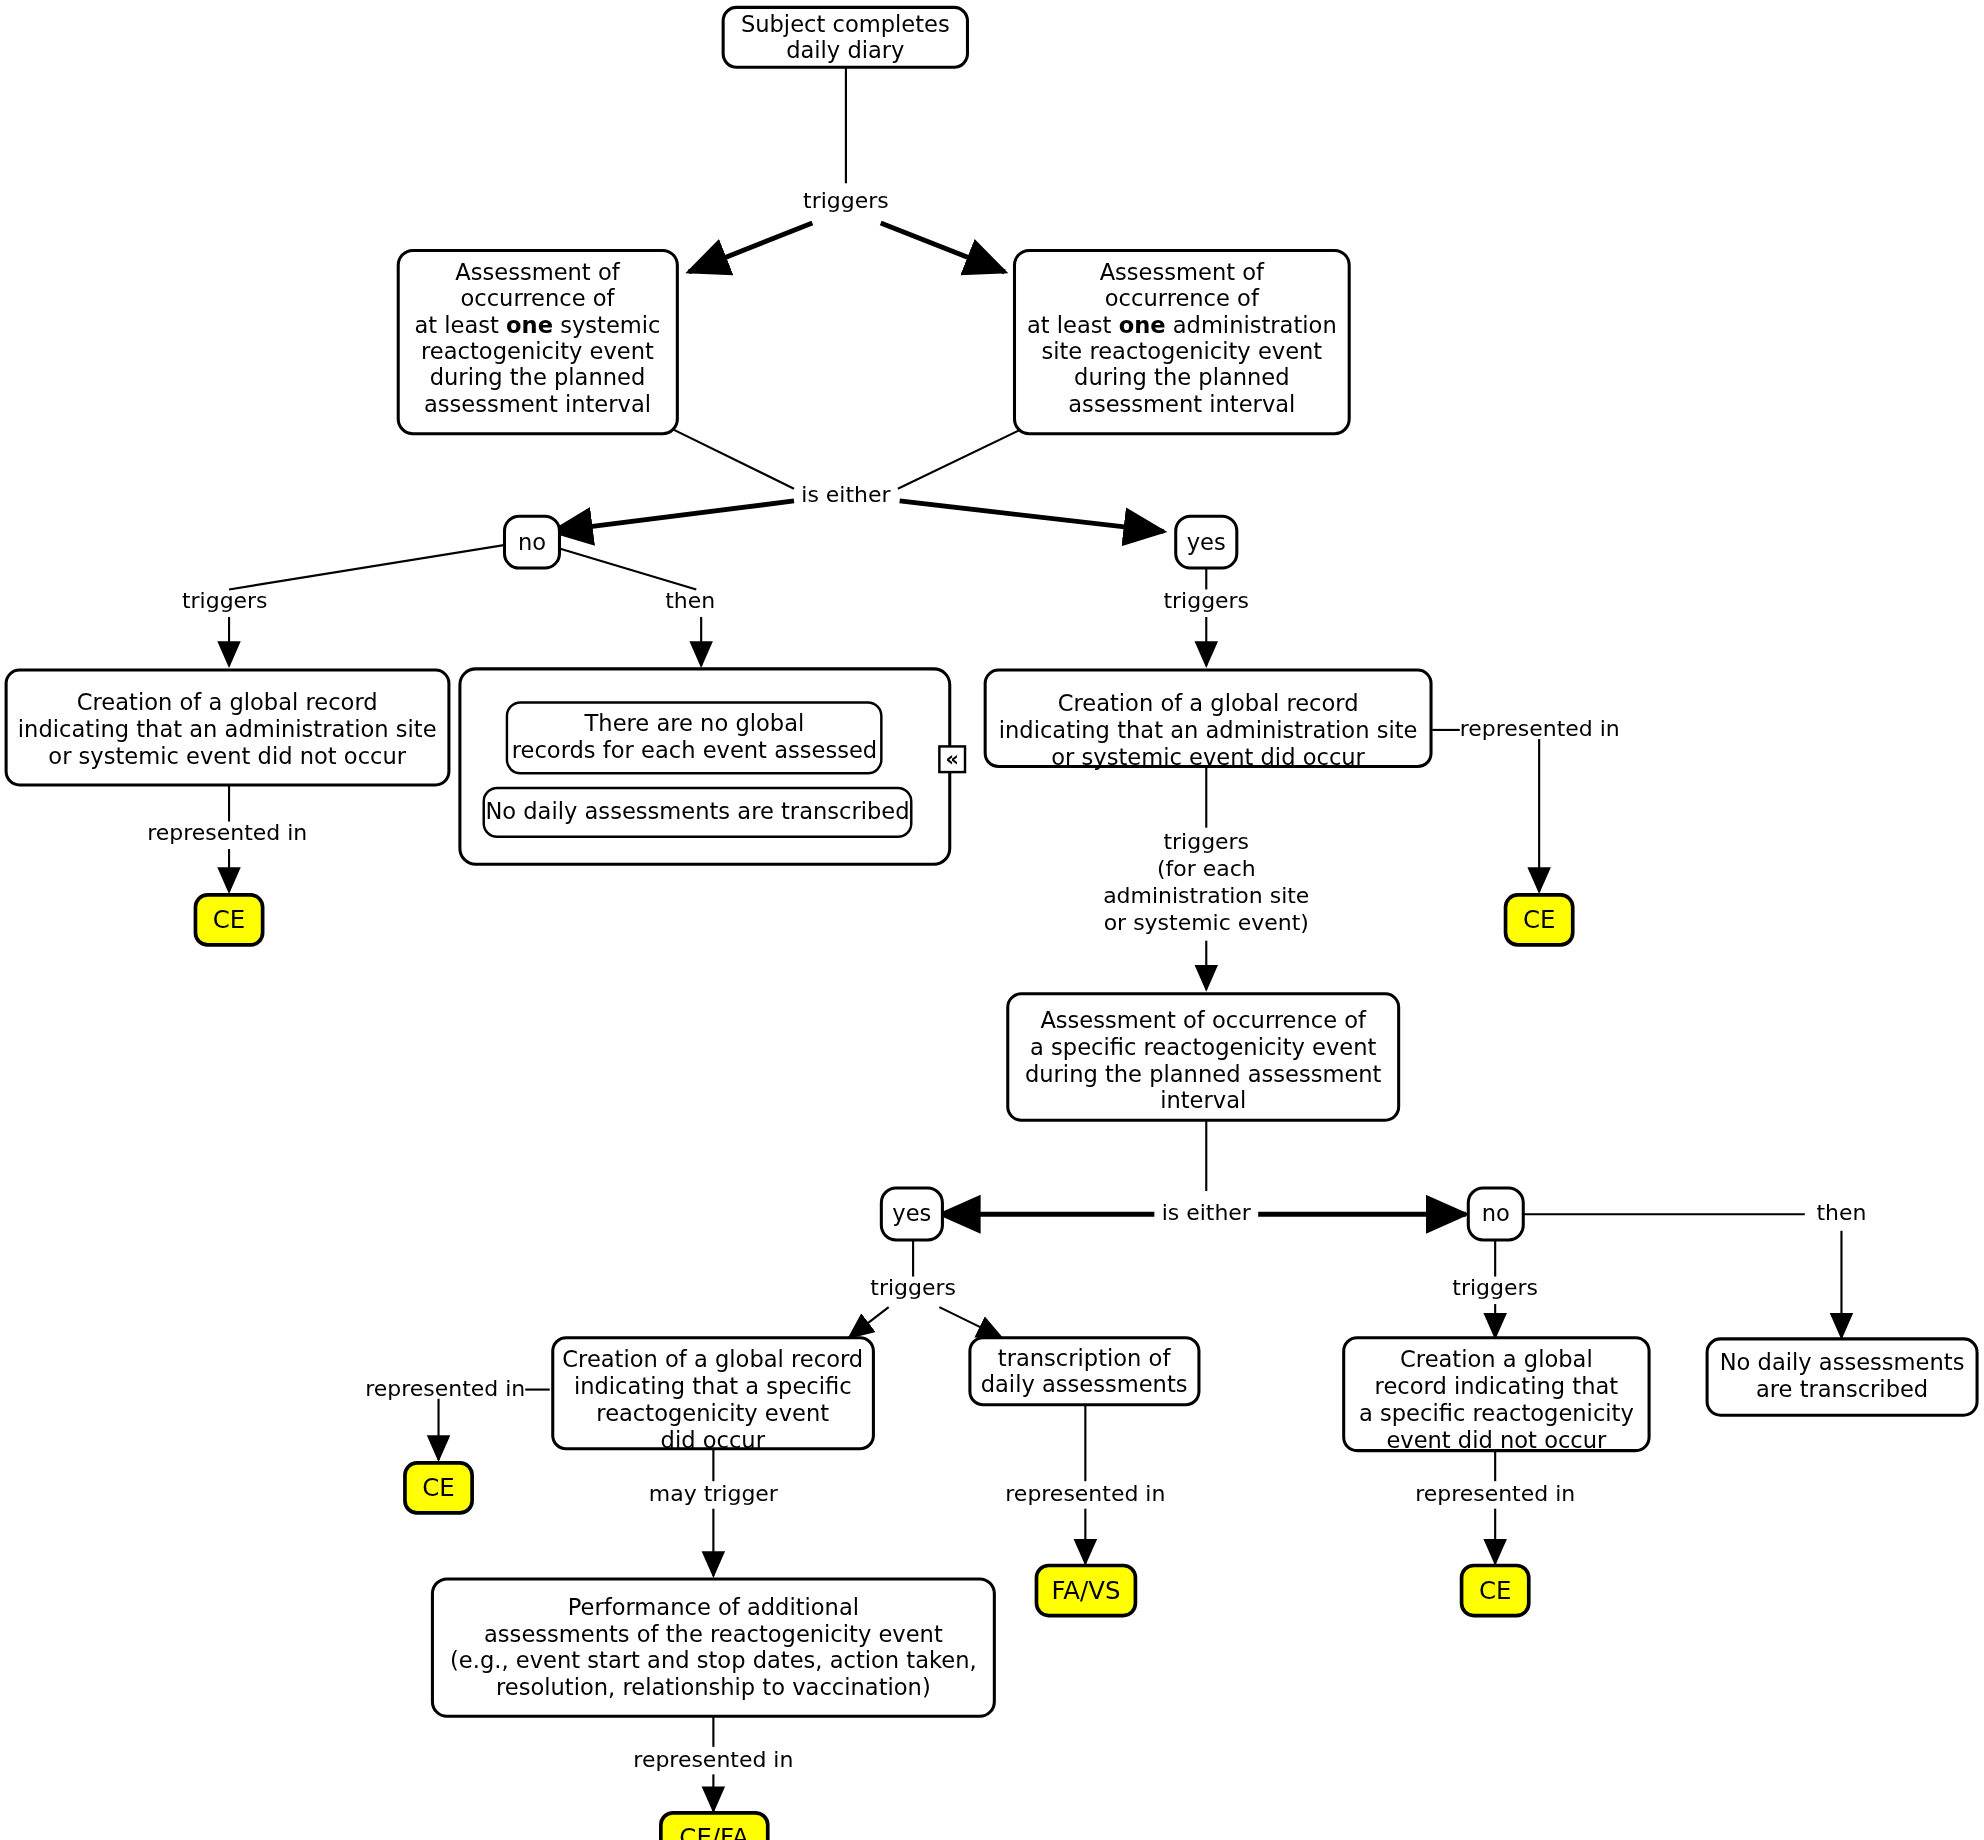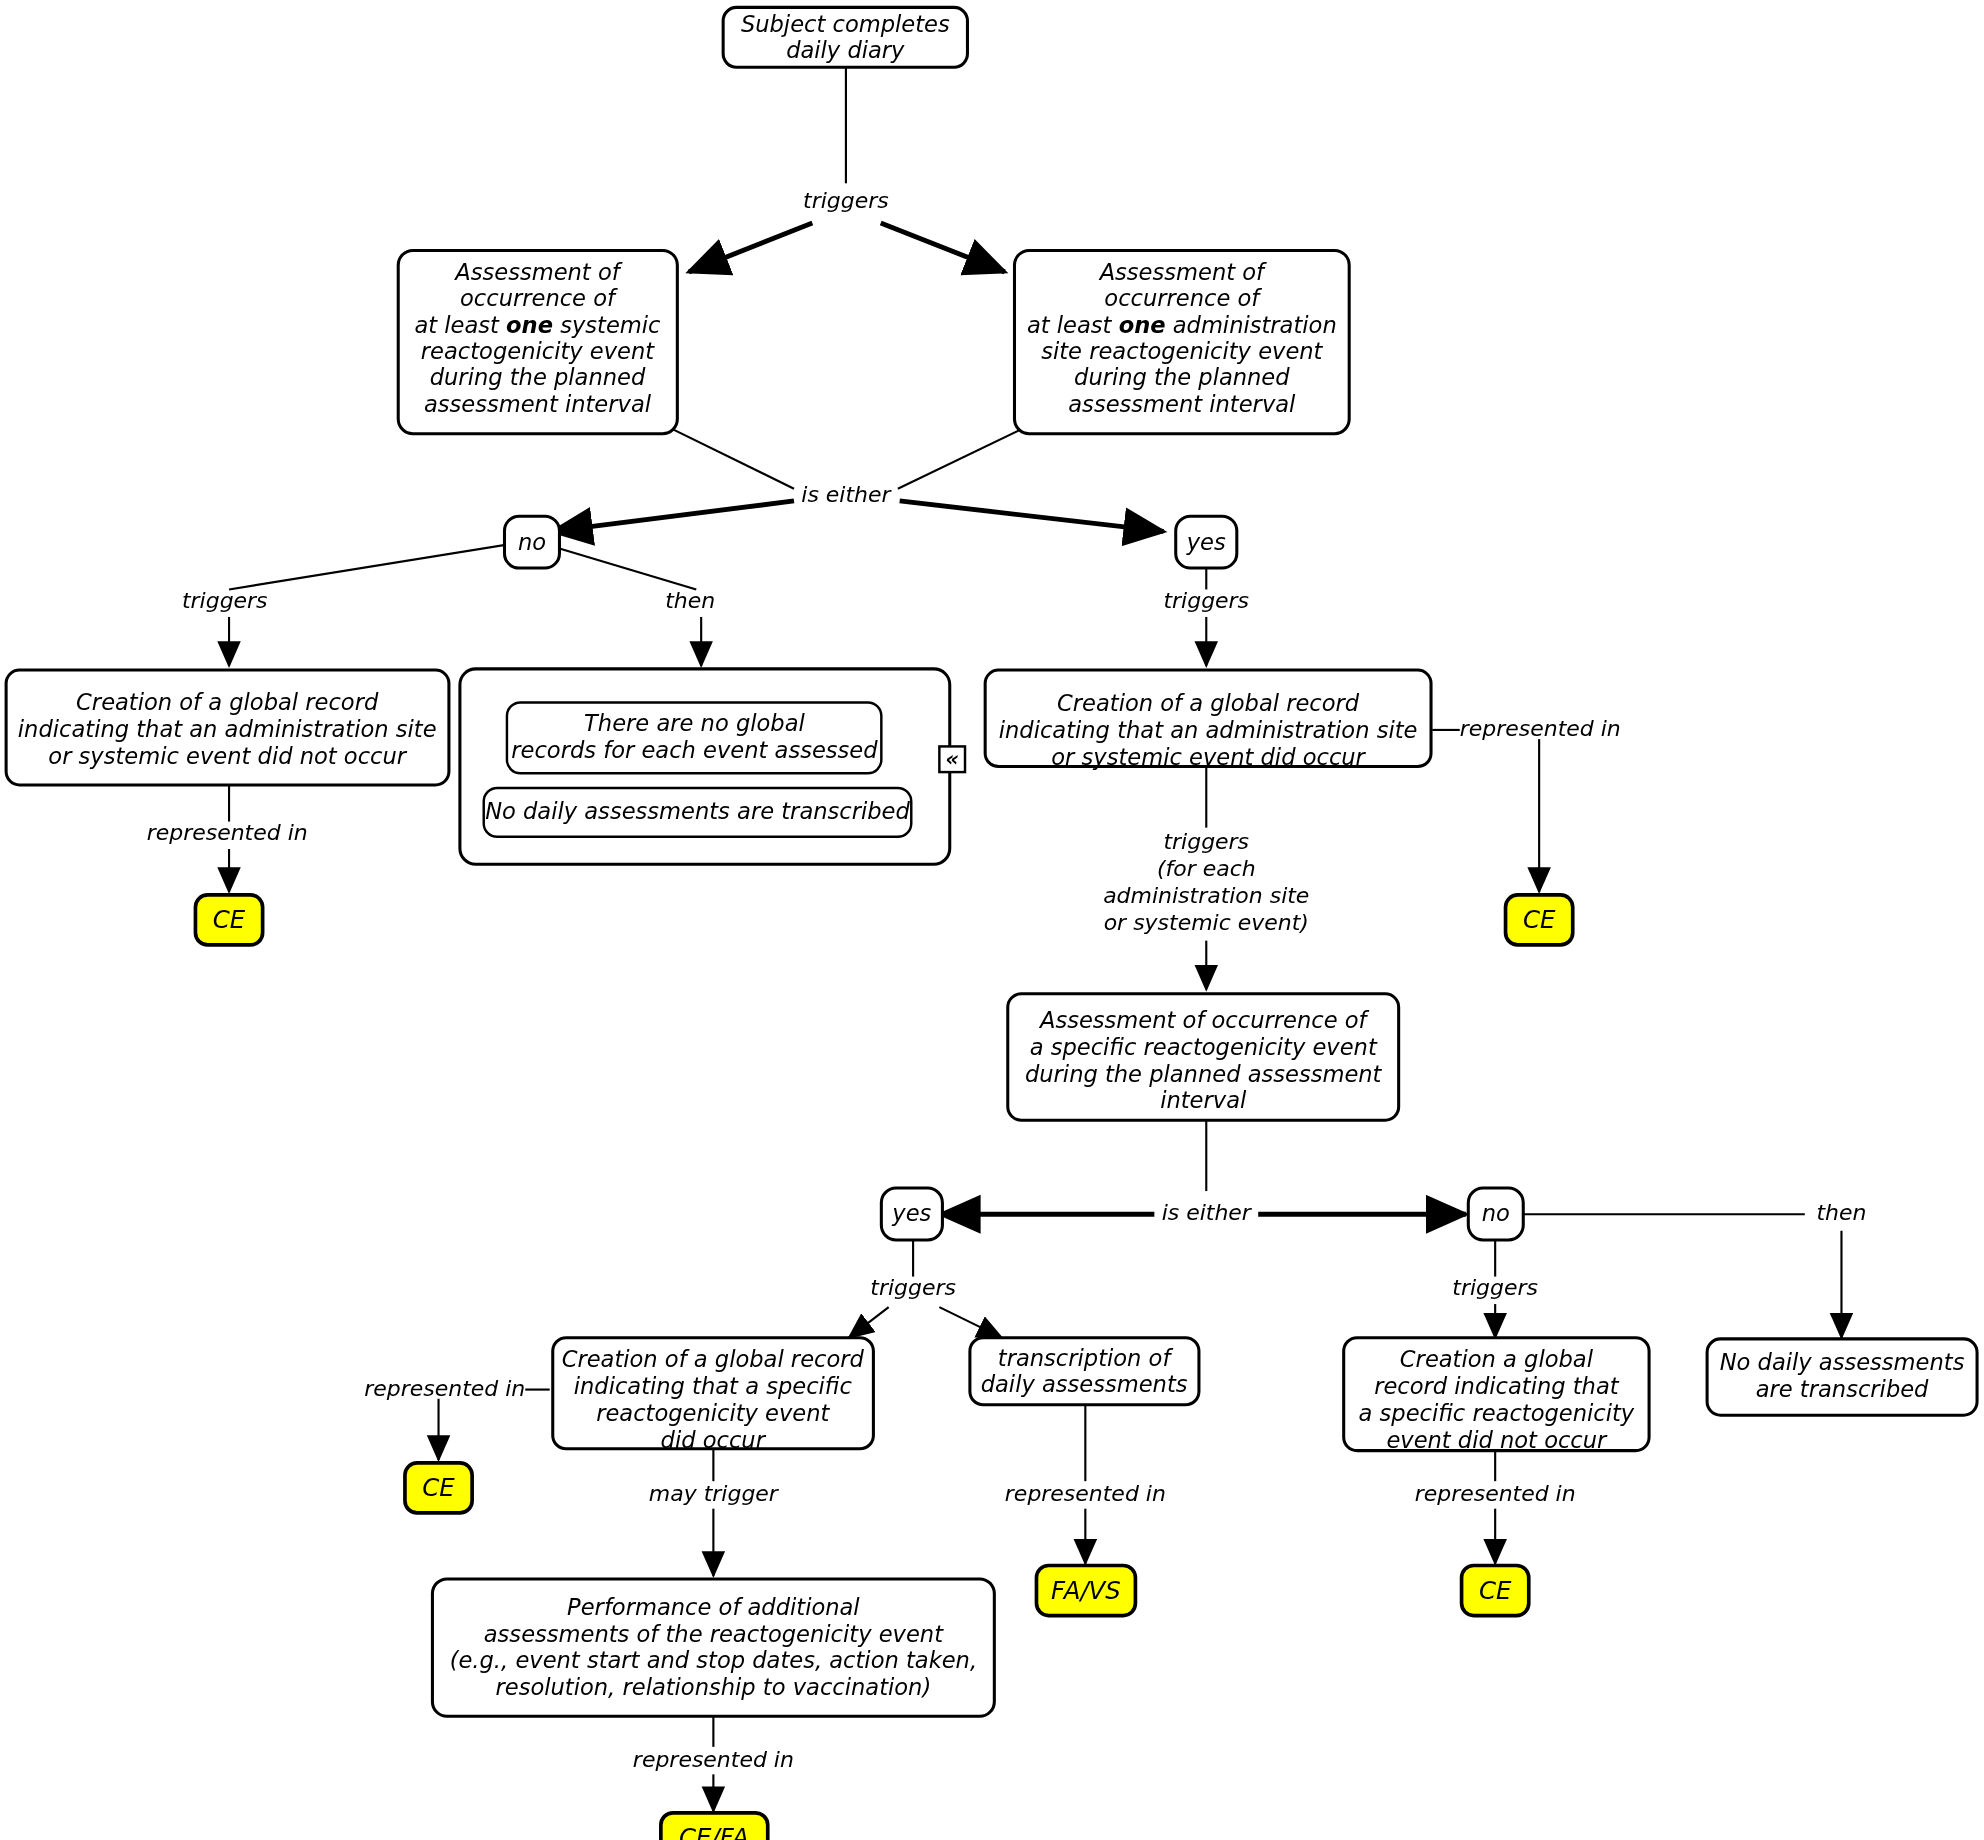--- a/index.html
+++ b/index.html
@@ -6,21 +6,20 @@
     margin: 0;
     padding: 0;
     background: #ffffff;
   }
   #diagram-root {
     position: relative;
     width: 1787px;
     height: 1841px;
     background: #ffffff;
     font-family: "DejaVu Sans", sans-serif;
-    font-style: italic;
   }
   svg.flow {
     position: absolute;
     top: 0; left: 0;
     width: 1985px;
     height: 1841px;
   }
   .nodebox {
     fill: #ffffff;
     stroke: #000000;

